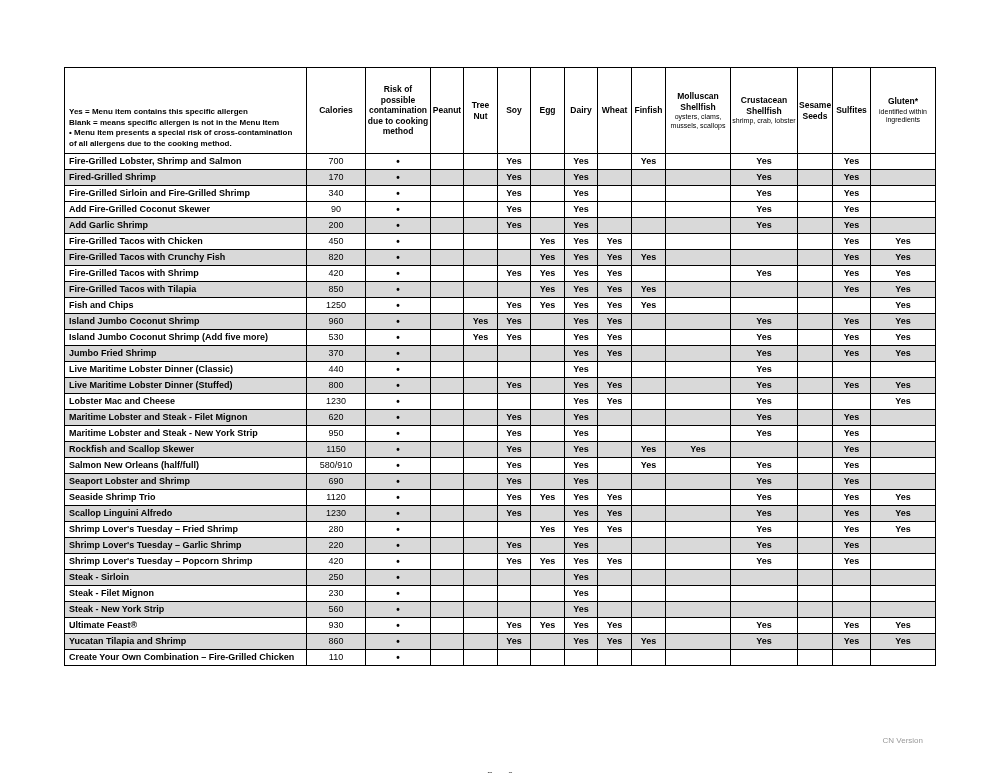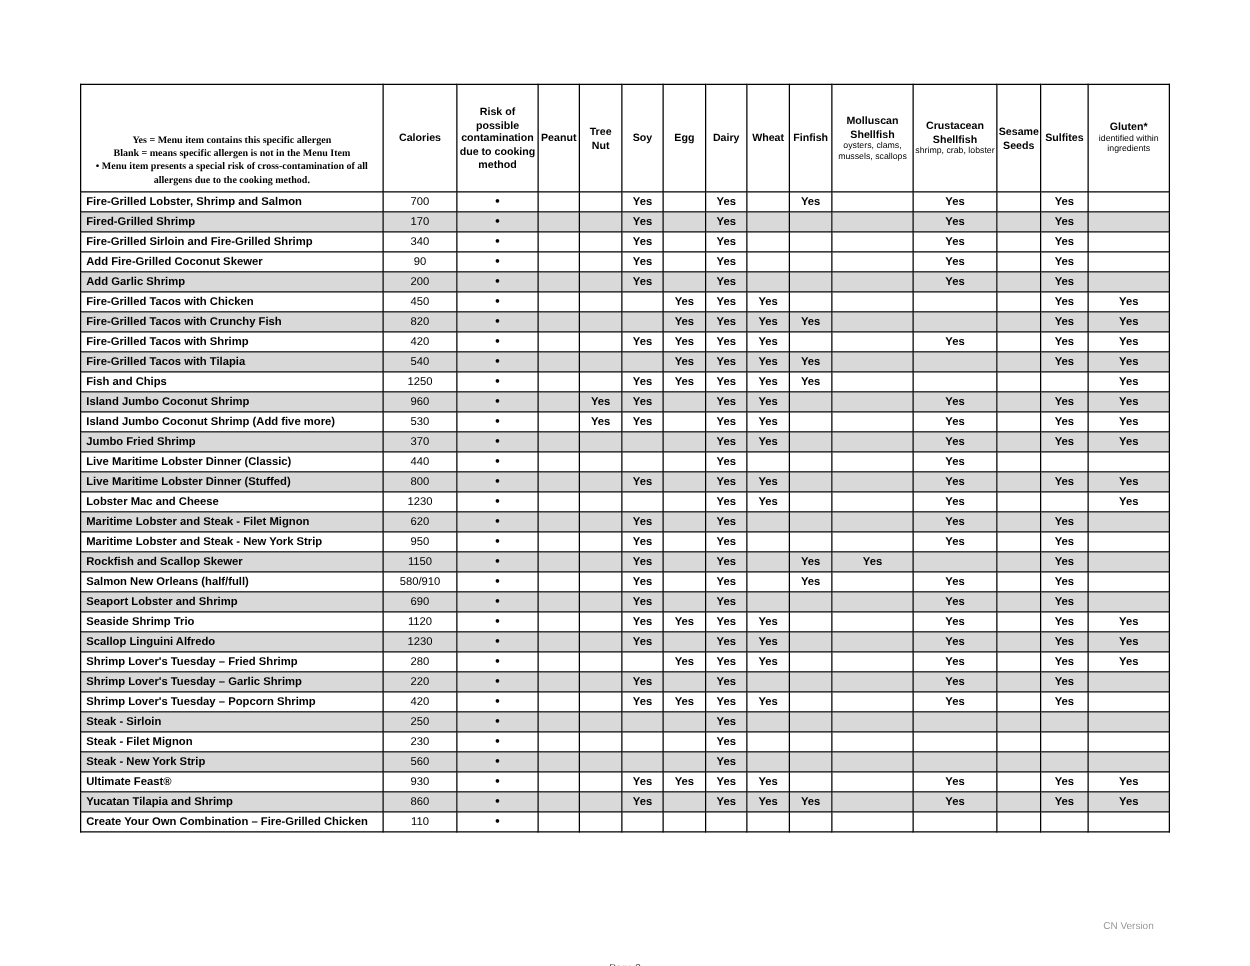--- a/index.html
+++ b/index.html
@@ -17,22 +17,22 @@
     position: absolute; left: 64px; top: 67px; width: 871px;
     border-collapse: collapse; table-layout: fixed;
   }
   th, td { border: 1px solid #000; overflow: hidden; }
   thead th {
     font-size: 8.5px; font-weight: bold; text-align: center;
     vertical-align: middle; padding: 2px 1px; line-height: 1.25;
     height: 86px; background: #fff;
   }
   th.legend-cell {
-    text-align: center; vertical-align: bottom;
-    font-size: 8px; padding: 3px 4px 3px 4px; line-height: 1.35; font-family: Liberation Serif, serif;
+    text-align: left; vertical-align: bottom;
+    font-size: 8px; padding: 3px 4px 3px 4px; line-height: 1.35;
   }
   .sub { font-weight: normal; font-size: 7px; line-height: 1.2; margin-top: 1px; }
   tbody td { height: 16px; font-size: 9px; padding: 0 3px; line-height: 1.1; background: #fff; }
   .name-cell { text-align: left; padding-left: 4px; font-weight: bold; }
   .cal-cell { text-align: center; }
   .dot-cell { text-align: center; font-weight: bold; font-size: 10px; }
   .yes-cell { text-align: center; font-weight: bold; }
   tr.alt td { background: var(--alt-row, #d9d9d9); }
   .footer-center {
     position: absolute; left: 0; width: 1000px; top: 770px;
@@ -230,21 +230,21 @@
           <td class="yes-cell">Yes</td>
           <td class="yes-cell"></td>
           <td class="yes-cell"></td>
           <td class="yes-cell">Yes</td>
           <td class="yes-cell"></td>
           <td class="yes-cell">Yes</td>
           <td class="yes-cell">Yes</td>
         </tr>
         <tr class="alt">
           <td class="name-cell">Fire-Grilled Tacos with Tilapia</td>
-          <td class="cal-cell">540</td>
+          <td class="cal-cell">850</td>
           <td class="dot-cell">•</td>
           <td class="yes-cell"></td>
           <td class="yes-cell"></td>
           <td class="yes-cell"></td>
           <td class="yes-cell">Yes</td>
           <td class="yes-cell">Yes</td>
           <td class="yes-cell">Yes</td>
           <td class="yes-cell">Yes</td>
           <td class="yes-cell"></td>
           <td class="yes-cell"></td>

